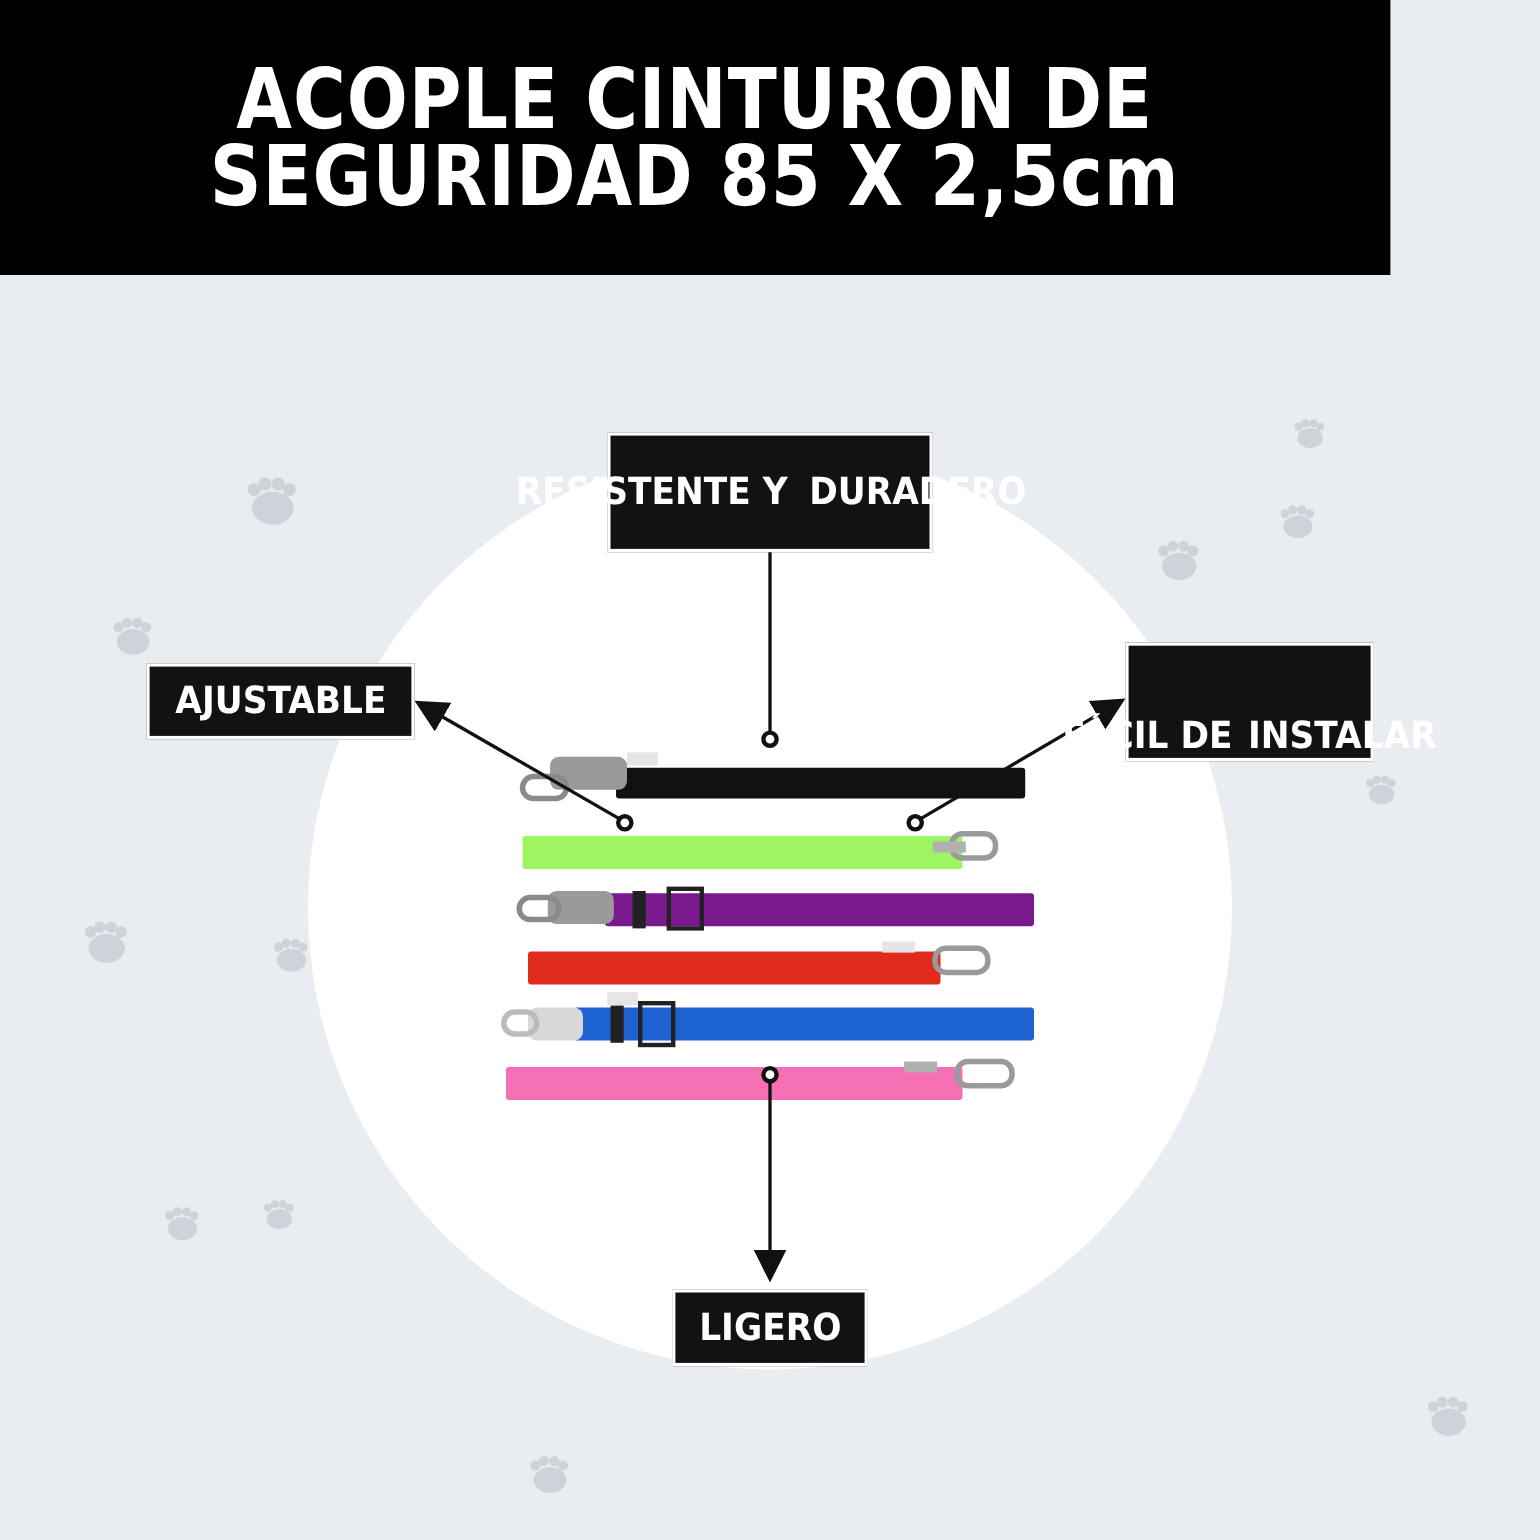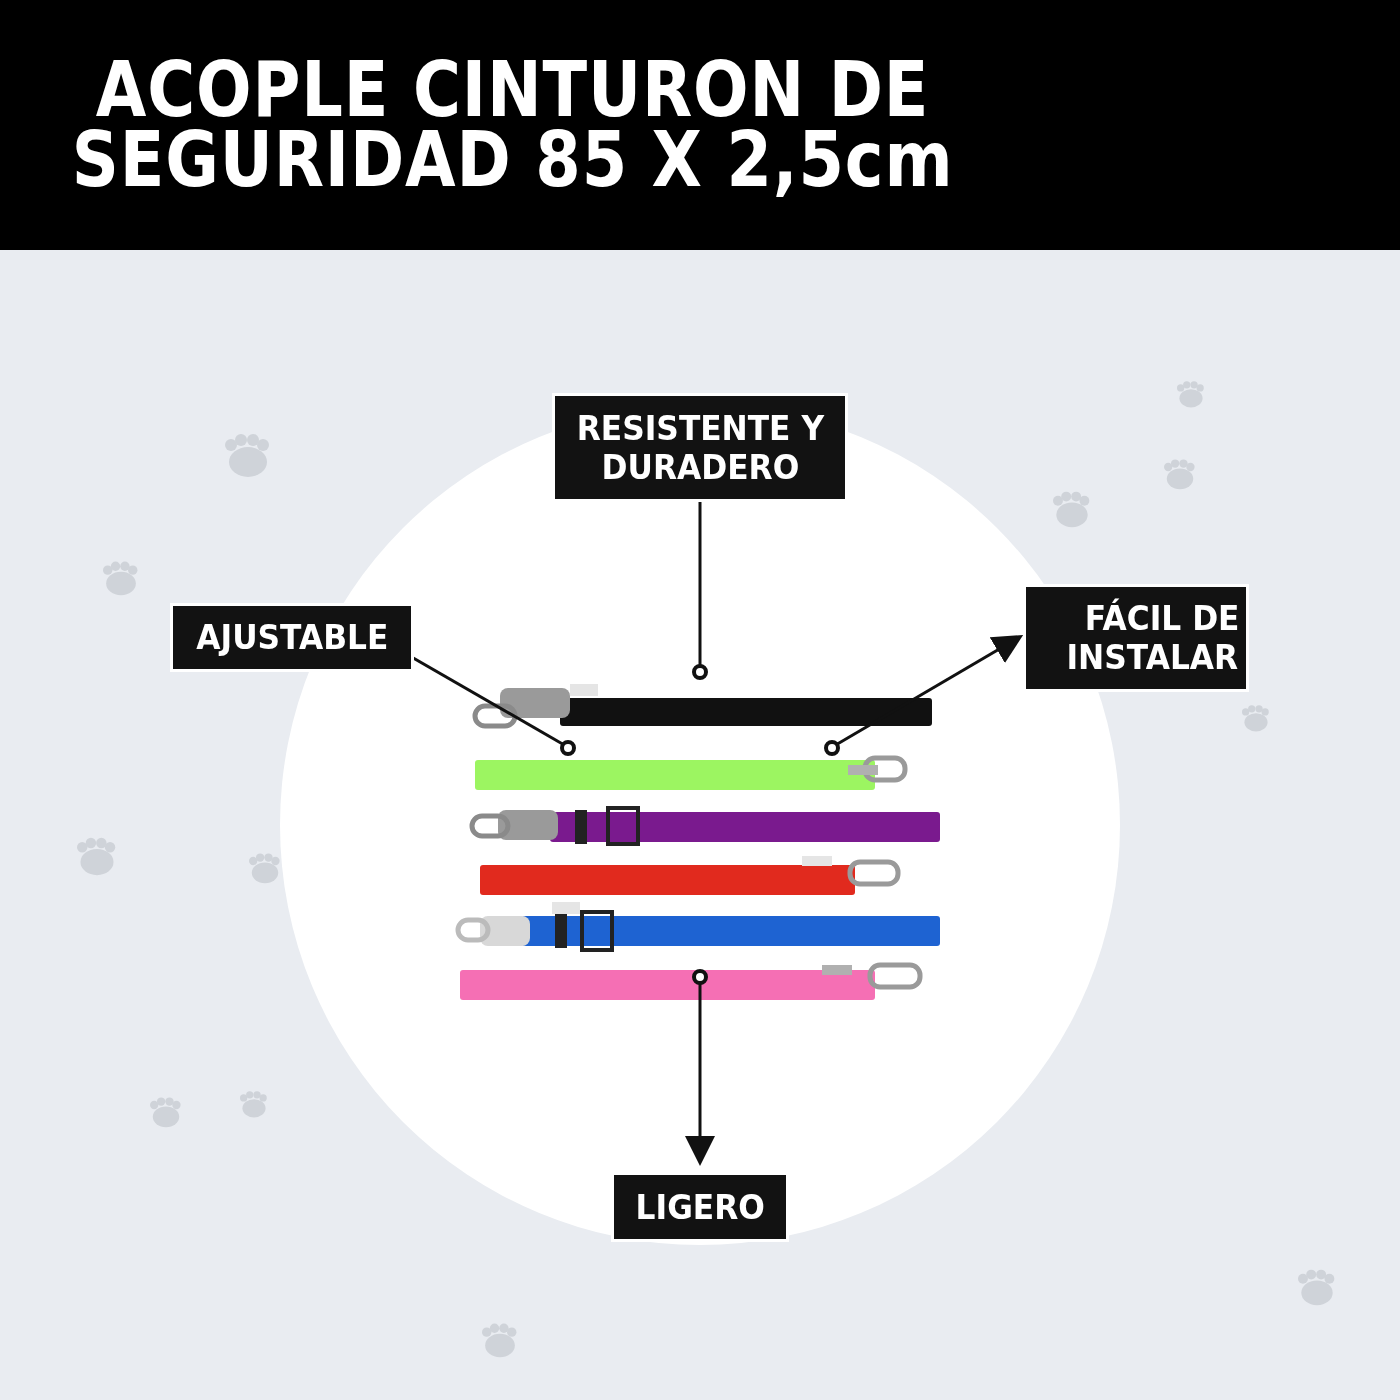--- a/index.html
+++ b/index.html
@@ -1,22 +1,22 @@
 <!DOCTYPE html>
 <html><head>
 <meta charset="utf-8">
 <style>
   html, body { margin:0; padding:0; }
   body { width:1400px; height:1400px; position:relative; overflow:hidden; background:#e9ecf1; font-family:"DejaVu Sans", sans-serif; }
-  .header { position:absolute; left:0; top:0; width:1400px; height:250px; background:#000; display:flex; align-items:center; justify-content:flex-start; }
+  .header { position:absolute; left:0; top:0; width:1264px; height:250px; background:#000; display:flex; align-items:center; justify-content:center; }
   .title { color:#fff; font-weight:bold; font-size:76px; line-height:70px; text-align:center; letter-spacing:1px; transform:scaleX(0.86); }
   .title div { white-space:nowrap; }
   .circle { position:absolute; left:280px; top:405px; width:840px; height:840px; border-radius:50%; background:#fff; }
   .paw { position:absolute; }
-  .label { position:absolute; background:#121212; color:#fff; font-weight:bold; border:3px solid #fff; box-sizing:border-box; display:flex; flex-direction:column; align-items:center; justify-content:center; font-size:34px; line-height:39px; text-align:center; white-space:nowrap; }
+  .label { position:absolute; background:#121212; color:#fff; font-weight:bold; border:3px solid #fff; box-sizing:border-box; display:flex; align-items:center; justify-content:center; font-size:34px; line-height:39px; text-align:center; white-space:nowrap; }
   .label span { display:block; transform:scaleX(0.92); }
   svg.overlay { position:absolute; left:0; top:0; }
   .products { position:absolute; left:440px; top:680px; width:520px; height:320px; }
 </style>
 </head>
 <body>
 
 <div class="header">
   <div class="title">
     <div>ACOPLE CINTURON DE</div>
@@ -194,21 +194,21 @@
   <circle cx="832" cy="748" r="6" fill="#fff" stroke="#111" stroke-width="4"></circle>
   <line x1="700" y1="982" x2="700" y2="1160" stroke="#111" stroke-width="3" marker-end="url(#arr)"></line>
   <circle cx="700" cy="977" r="6" fill="#fff" stroke="#111" stroke-width="4"></circle>
 </svg>
 
 <div class="label" style="left:552px;top:393px;width:296px;height:109px;">
   <span>RESISTENTE Y</span>
   <span>DURADERO</span>
 </div>
 
-<div class="label" style="left:133px;top:603px;width:244px;height:69px;margin-left:37px;">
+<div class="label" style="left:133px;top:603px;width:244px;height:69px;">
   <span>AJUSTABLE</span>
 </div>
 
 <div class="label" style="left:1023px;top:584px;width:226px;height:108px;align-items:flex-end;">
   <span>FÁCIL DE</span>
   <span>INSTALAR</span>
 </div>
 
 <div class="label" style="left:611px;top:1172px;width:178px;height:70px;">
   <span>LIGERO</span>

